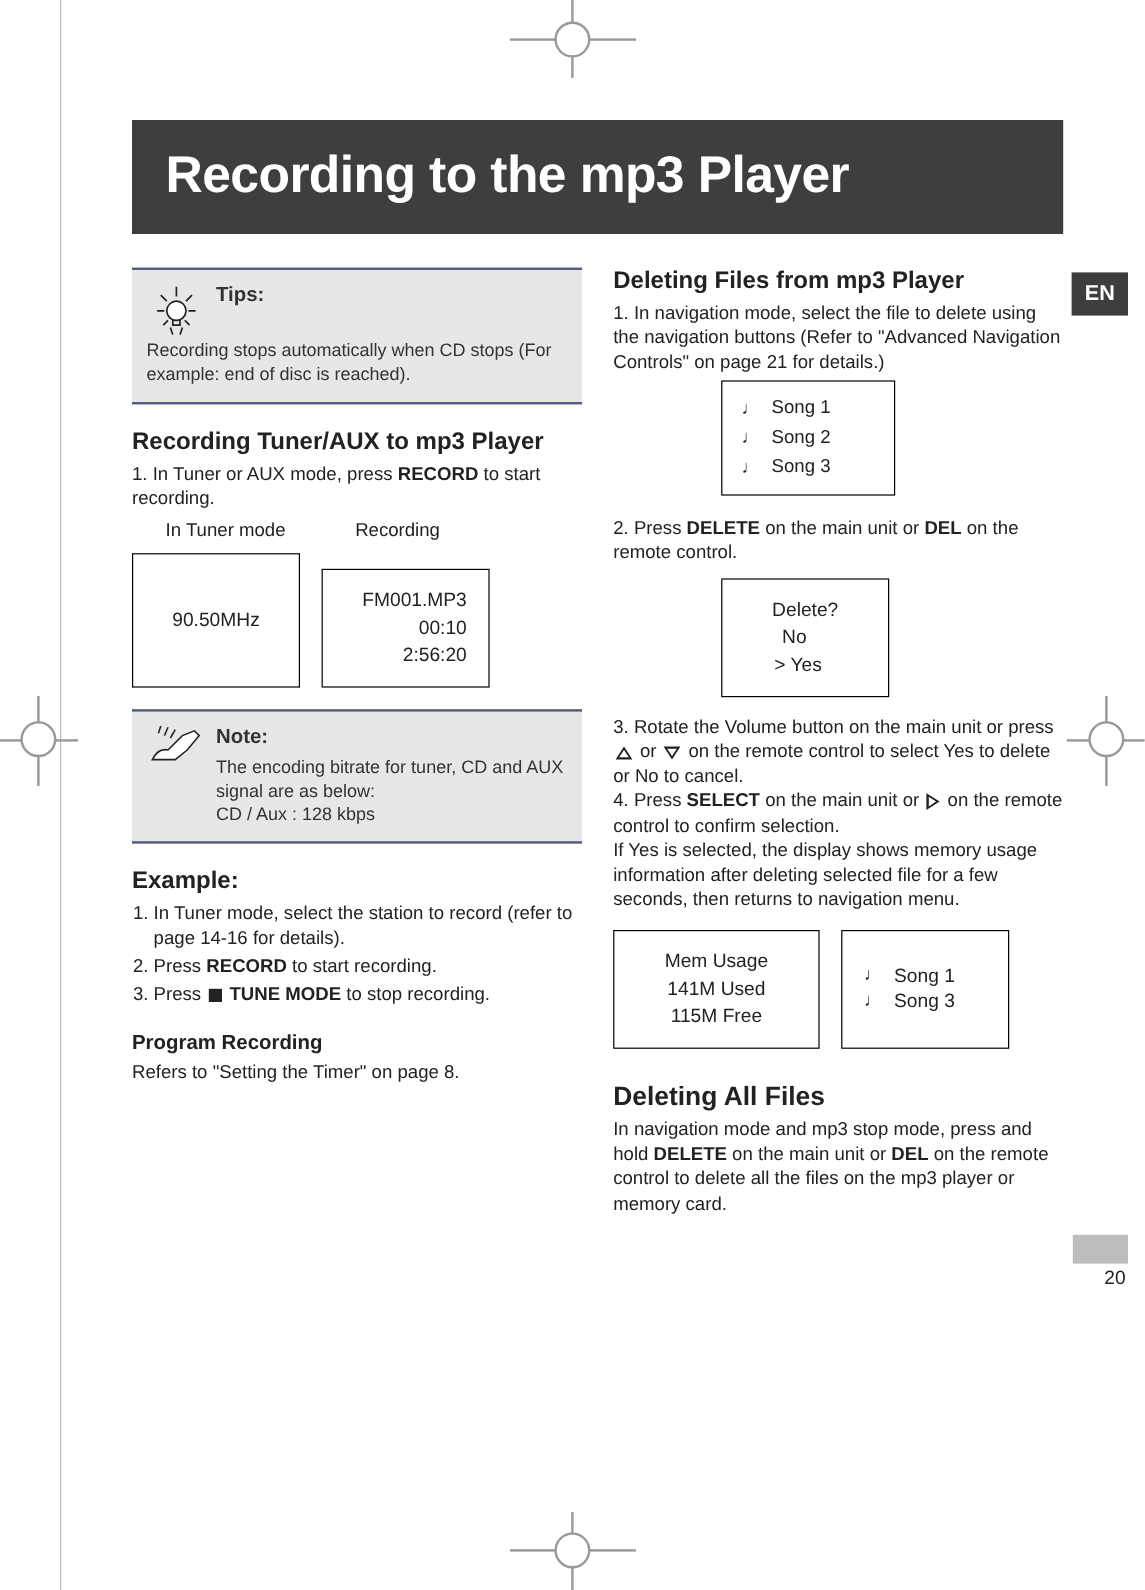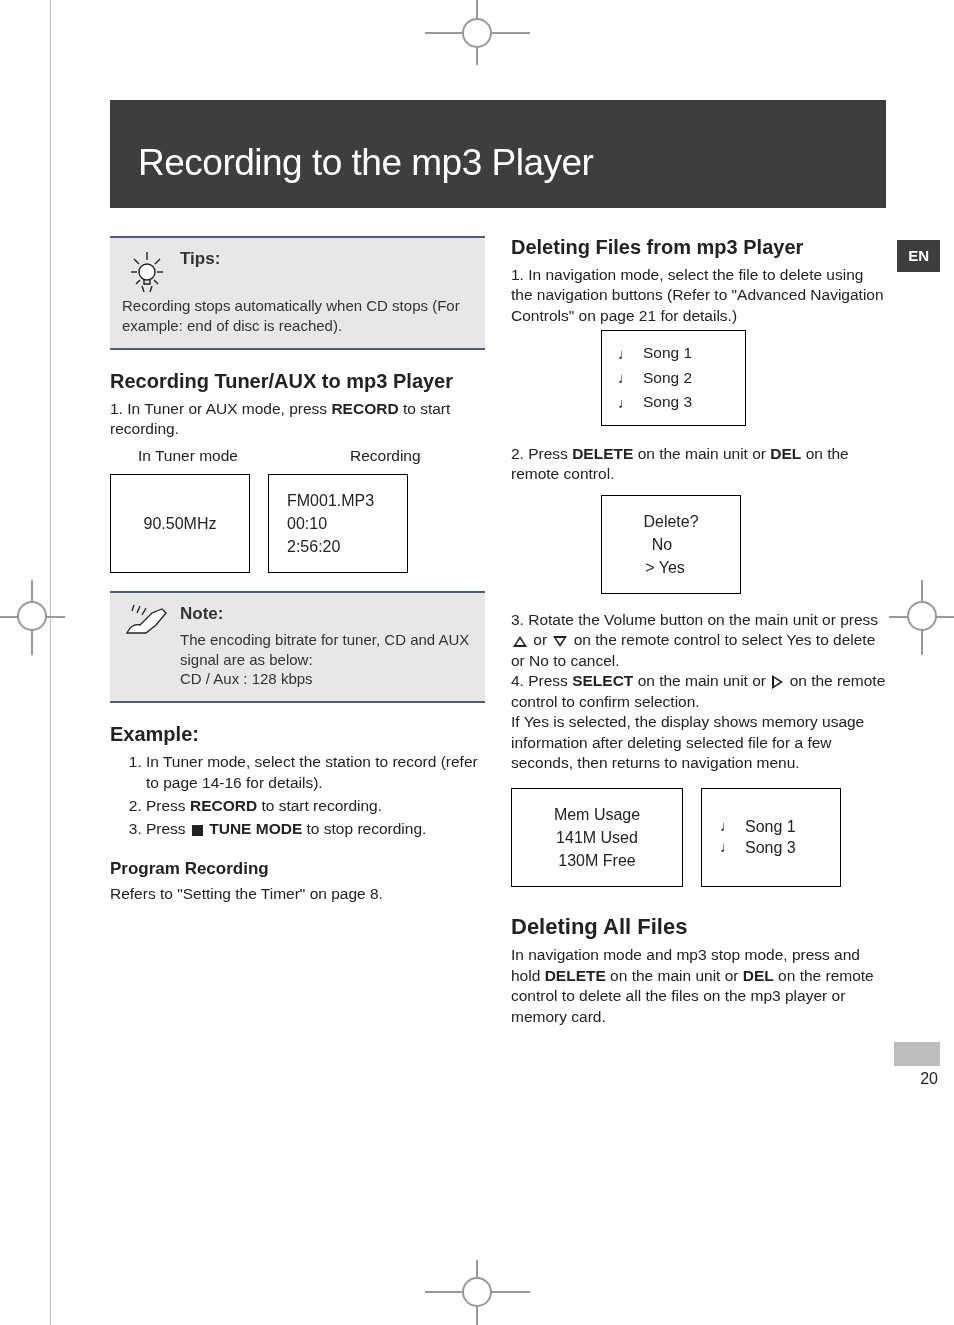--- a/index.html
+++ b/index.html
@@ -20,51 +20,51 @@
   .crop-cross.left-h{ left:0; top:616px; width:65px; height:2px;}
   .crop-cross.left-v{ left:31px; top:580px; width:2px; height:75px;}
   .crop-circle.left{ left:17px; top:601px;}
   .crop-cross.right-h{ right:0; top:616px; width:65px; height:2px;}
   .crop-cross.right-v{ right:31px; top:580px; width:2px; height:75px;}
   .crop-circle.right{ right:17px; top:601px;}
 
   .content { position: absolute; left: 110px; top: 100px; right: 68px; bottom: 90px; }
 
   .title-bar { background:#3f3e3e; color:#fff; padding: 22px 28px 24px; margin-bottom: 28px; }
-  .title-bar h1 { font-size: 37px; font-weight: 400; letter-spacing: -0.5px; margin-top: 20px; }
+  .title-bar h1 { font-size: 43px; font-weight: 700; letter-spacing: -0.5px; }
 
   .cols { display:flex; gap: 26px; }
   .col { flex:1; font-size: 15.5px; line-height: 1.32; }
 
   .tips-box, .note-box { background:#e7e7e7; border-top:2px solid #4f5d7a; border-bottom:2px solid #4f5d7a; padding:10px 12px 12px; margin-bottom:20px; font-family: "Comic Sans MS", cursive, sans-serif; font-size:15px; color:#333; }
   .box-head { display:flex; align-items:flex-start; gap:8px; }
   .box-head svg { flex:0 0 auto; }
   .box-head strong { font-weight:700; font-size:17px; }
   .tips-body, .note-body { margin-top:4px; }
 
   h2.sec { font-size:20px; font-weight:800; margin: 8px 0 6px; line-height:1.15;}
   h3.sub { font-size:17px; font-weight:800; margin: 18px 0 4px; }
 
   ol.steps { list-style: decimal; padding-left: 18px; }
-  ol.steps li { margin-bottom: 3px; margin-left: 18px; }
+  ol.steps li { margin-bottom: 3px; }
   .indent { padding-left: 16px; }
 
-  .mode-labels { display:flex; margin: 6px 0 8px 28px; gap: 112px; font-size:15.5px;}
+  .mode-labels { display:flex; margin: 6px 0 8px 28px; gap: 58px; font-size:15.5px;}
 
   .lcd-row { display:flex; gap:18px; margin: 6px 0 18px; }
   .lcd { border:1.5px solid #000; padding: 14px 18px; font-size:16px; min-width:140px; display:flex; flex-direction:column; justify-content:center;}
   .lcd.center { align-items:center; }
-  .lcd.right { align-items:flex-start; }
+  .lcd.right { align-items:flex-end;margin-top:13px; }
   .lcd .line { margin: 1px 0; }
 
   .song-list { border:1.5px solid #000; padding: 10px 20px 10px 16px; width: 145px; margin: 4px 0 18px 90px;}
   .song-list .row { display:flex; align-items:center; gap:10px; padding:2px 0;}
   .music-note { font-size:15px; }
 
-  .lang-tab { position:absolute; right:-54px; top:4px; background:#3f3e3e; color:#fff; font-weight:800; padding:6px 11px; font-size:15px;}
+  .lang-tab { position:absolute; right:-54px; top:4px; background:#3f3e3e; color:#fff; font-weight:800; padding:6px 11px; font-size:18px;}
   .page-num-wrap { position:absolute; right:-54px; bottom:-62px; width:46px;}
   .page-num-box { background:#bdbdbd; height:24px; margin-bottom:2px;}
   .page-num { text-align:right; font-size:16px; color:#222; padding-right:2px;}
 
   .tri-up, .tri-down, .play-tri, .stop-sq {
     display:inline-block; vertical-align:middle; margin:0 2px;
   }
   .tri-up { width:0; height:0; border-left:7px solid transparent; border-right:7px solid transparent; border-bottom:11px solid #222; border-top:none; position:relative;}
   .tri-up::after{content:""; position:absolute; left:-4px; top:3px; width:0; height:0; border-left:4px solid transparent; border-right:4px solid transparent; border-bottom:6px solid #fff;}
   .tri-down { width:0; height:0; border-left:7px solid transparent; border-right:7px solid transparent; border-top:11px solid #222; position:relative;}
@@ -209,21 +209,21 @@
         <div>3. <span>Rotate the Volume button on the main unit or press </span><span class="tri-up"></span><span> or </span><span class="tri-down"></span><span> on the remote control to select Yes to delete or No to cancel.</span></div>
 
         <div>4. <span>Press </span><strong class="kw">SELECT</strong><span> on the main unit or </span><span class="play-tri"></span><span> on the remote control to confirm selection.</span>
           <div class="indent" style="padding-left:0;">If Yes is selected, the display shows memory usage information after deleting selected file for a few seconds, then returns to navigation menu.</div>
         </div>
 
         <div class="lcd-row" style="margin-top:14px;">
           <div class="lcd" style="width:172px; align-items:center;">
             <div class="line">Mem Usage</div>
             <div class="line">141M Used</div>
-            <div class="line">130M Free</div>
+            <div class="line">115M Free</div>
           </div>
           <div class="lcd" style="width:140px;">
             <div class="row" style="display:flex;gap:10px;">
                 <span class="music-note">♩</span>
                 <span>Song 1</span>
               </div>
             <div class="row" style="display:flex;gap:10px;">
                 <span class="music-note">♩</span>
                 <span>Song 3</span>
               </div>

